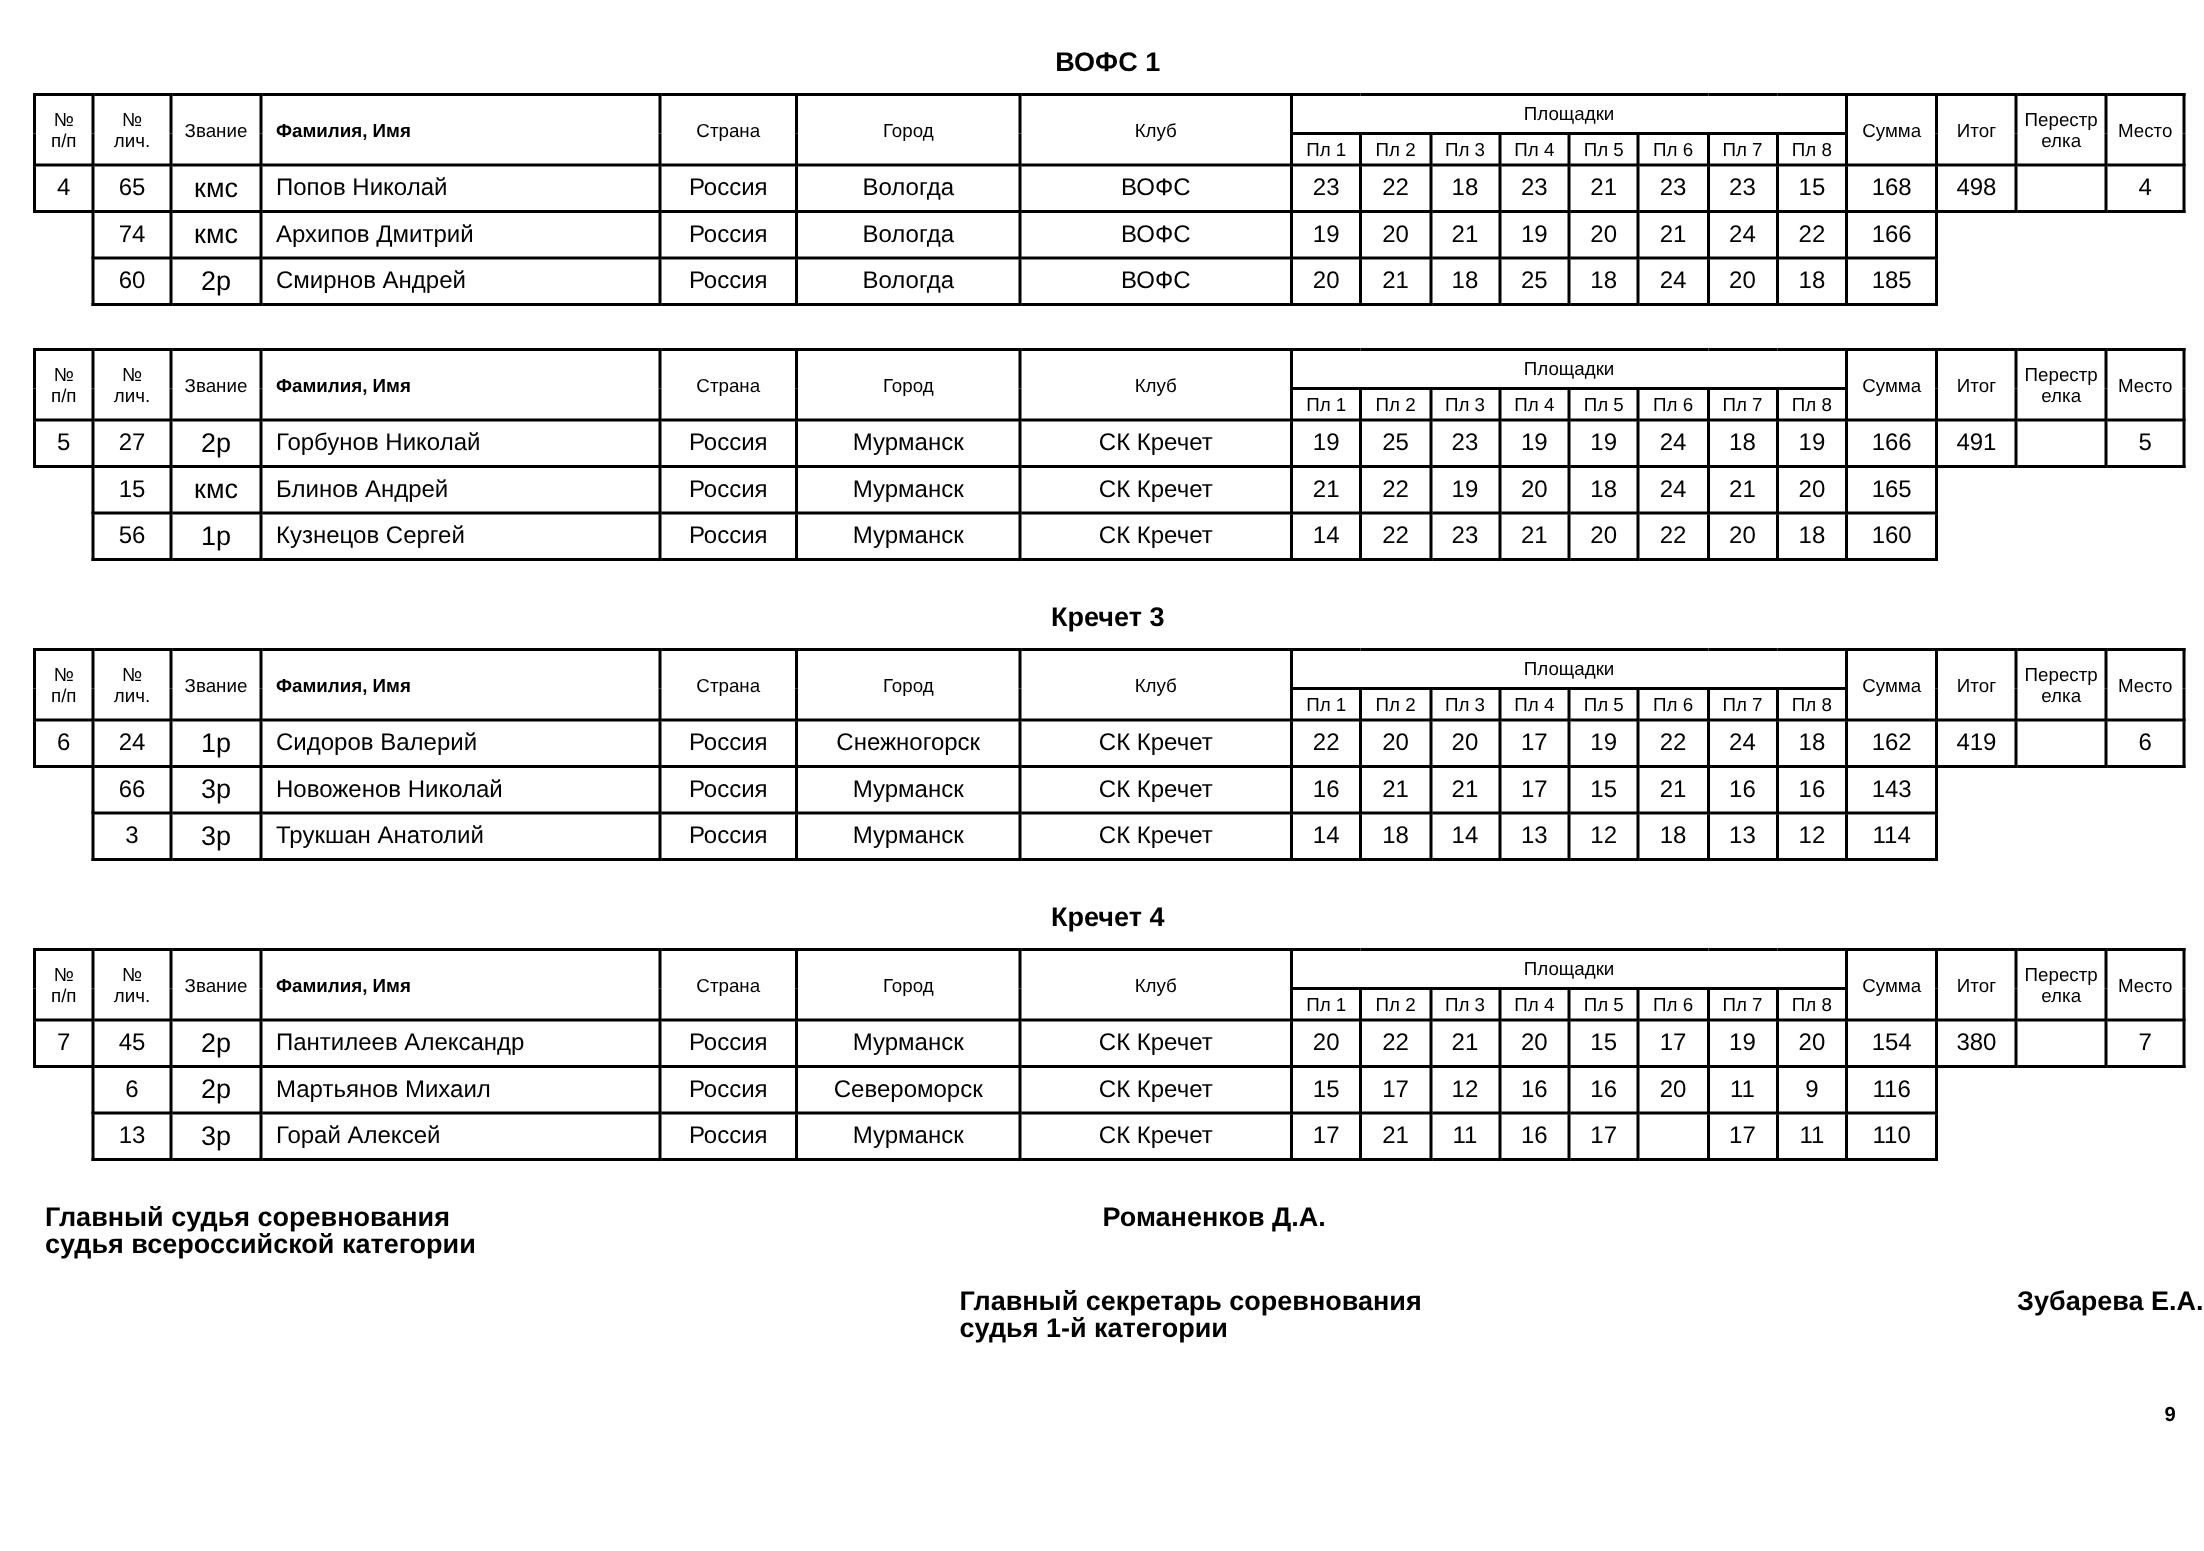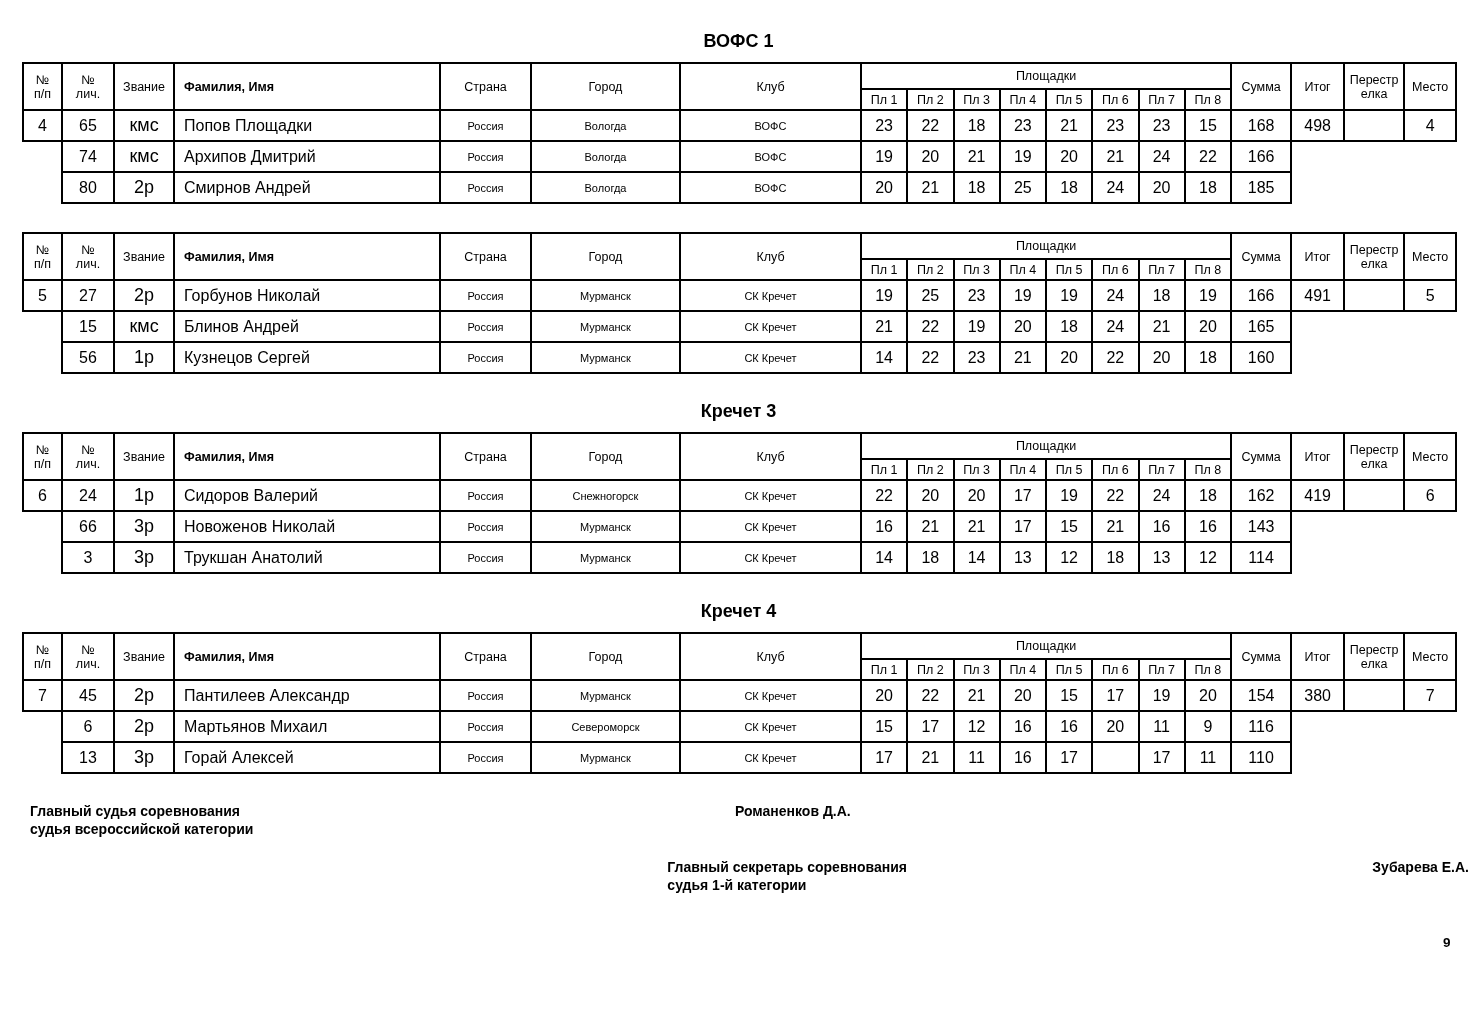--- a/index.html
+++ b/index.html
@@ -51,35 +51,35 @@
     text-align: left;
     padding-left: 9px;
     font-weight: bold;
   }
   table.res th.h-top { height: 24px; }
   table.res th.h-sub { height: 19px; }
   table.res tbody td {
     height: 29px;
     font-size: 16px;
   }
-  table.res tbody td.txt  { font-size: 11px; }
+  table.res tbody td.txt  { font-size: 16px; }
   table.res tbody td.rank { font-size: 18px; }
   table.res tbody td.name {
     text-align: left;
     padding-left: 9px;
     font-size: 16px;
   }
   table.res td.ghost, table.res th.ghost {
     border: none;
     background: transparent;
   }
   .footer {
     margin-top: 24px;
     font-weight: bold;
-    font-size: 14px;
+    font-size: 18px;
     line-height: 18px;
   }
   .sig-row { display: flex; }
   .sig-row .roles {
     width: 705px;
     margin-left: 8px;
   }
   .sig-row.second { margin-top: 20px; justify-content: flex-end; }
   .page-num {
     position: absolute;
@@ -152,21 +152,21 @@
               <th class="h-sub">Пл 6</th>
               <th class="h-sub">Пл 7</th>
               <th class="h-sub">Пл 8</th>
             </tr>
           </thead>
           <tbody>
             <tr>
               <td class="num">4</td>
               <td class="num">65</td>
               <td class="rank">кмс</td>
-              <td class="name">Попов Площадки</td>
+              <td class="name">Попов Николай</td>
               <td class="txt">Россия</td>
               <td class="txt">Вологда</td>
               <td class="txt">ВОФС</td>
               <td class="num">23</td>
               <td class="num">22</td>
               <td class="num">18</td>
               <td class="num">23</td>
               <td class="num">21</td>
               <td class="num">23</td>
               <td class="num">23</td>
@@ -192,21 +192,21 @@
               <td class="num">21</td>
               <td class="num">24</td>
               <td class="num">22</td>
               <td class="num">166</td>
               <td class="ghost"></td>
               <td class="ghost"></td>
               <td class="ghost"></td>
             </tr>
             <tr>
               <td class="ghost"></td>
-              <td class="num">80</td>
+              <td class="num">60</td>
               <td class="rank">2р</td>
               <td class="name">Смирнов Андрей</td>
               <td class="txt">Россия</td>
               <td class="txt">Вологда</td>
               <td class="txt">ВОФС</td>
               <td class="num">20</td>
               <td class="num">21</td>
               <td class="num">18</td>
               <td class="num">25</td>
               <td class="num">18</td>

